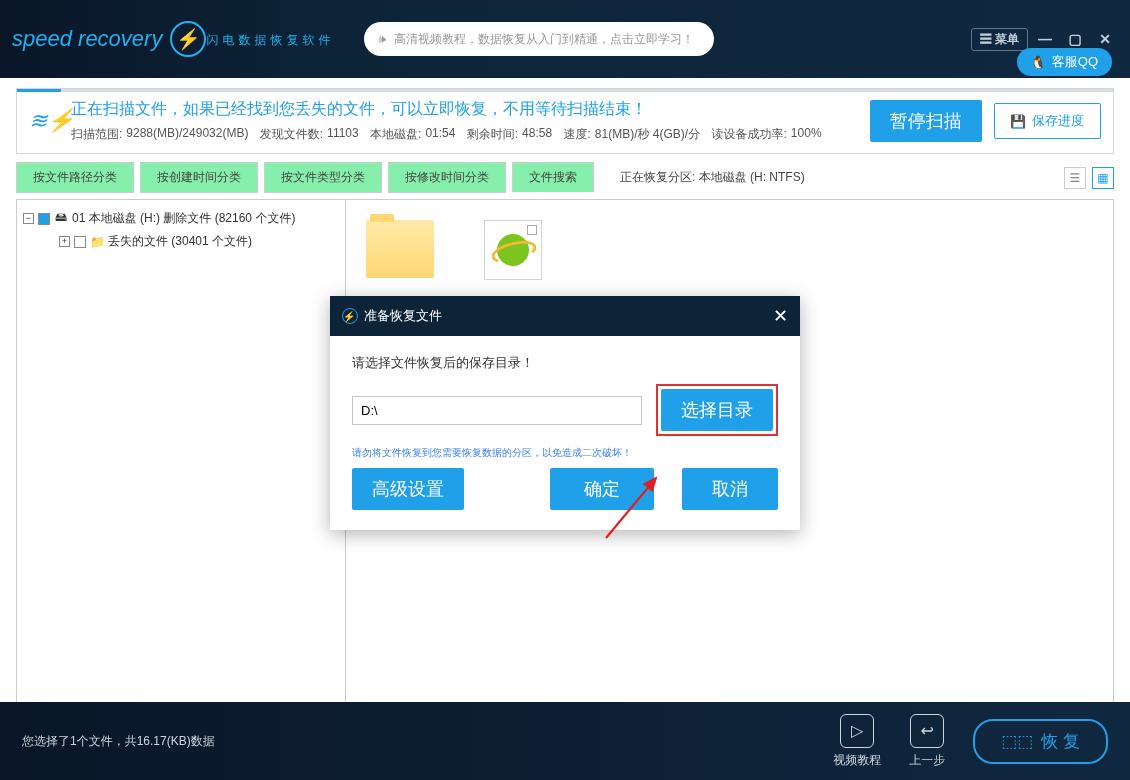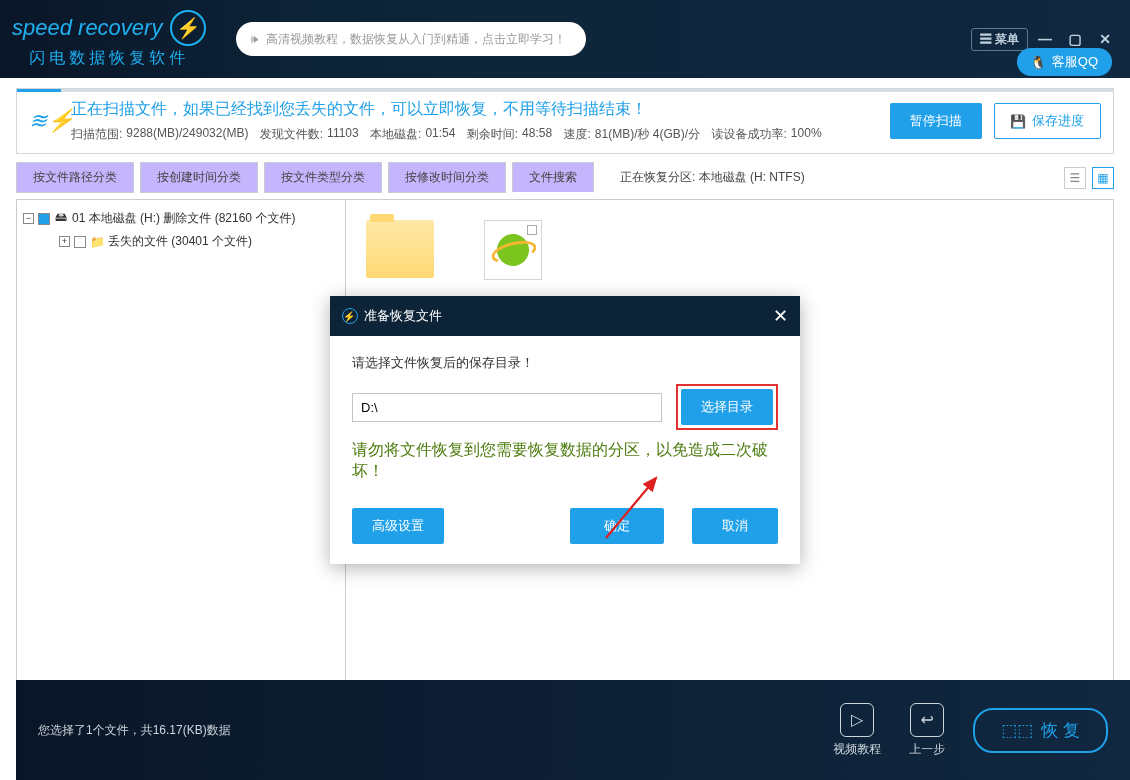--- a/index.html
+++ b/index.html
@@ -1,40 +1,40 @@
 <!DOCTYPE html>
 <html><head>
 <meta charset="utf-8">
 <style>
 * { box-sizing: border-box; margin: 0; padding: 0; font-family: "Microsoft YaHei", Arial, sans-serif; }
 body { width: 1130px; height: 780px; background: #fff; overflow: hidden; position: relative; }
 
 .titlebar { height: 78px; background: linear-gradient(90deg, #0a1628 0%, #0d2438 30%, #102840 100%); display: flex; align-items: center; padding: 0 12px; }
-.logo-area { display: flex; flex-direction: column; align-items: center; margin-right: 30px; }
+.logo-area { display: flex; flex-direction: row; align-items: center; margin-right: 30px; }
 .logo-text { color: #1fb0f0; font-size: 22px; font-style: italic; font-weight: 300; display: flex; align-items: center; }
 .logo-badge { width: 36px; height: 36px; border: 2px solid #1fb0f0; border-radius: 50%; display: flex; align-items: center; justify-content: center; margin-left: 8px; color: #1fb0f0; font-size: 20px; font-style: normal; }
-.logo-sub { color: #1fb0f0; font-size: 16px; letter-spacing: 4px; margin-top: 2px; }
+.logo-sub { color: #1fb0f0; font-size: 12px; letter-spacing: 4px; margin-top: 2px; }
 .search-pill { flex: 0 0 350px; height: 34px; background: #fff; border-radius: 17px; display: flex; align-items: center; padding: 0 14px; color: #999; font-size: 12px; }
 .titlebar-right { margin-left: auto; display: flex; align-items: center; gap: 4px; font-weight: bold; }
 .menu-btn { border: 1px solid #5a7a90; color: #c0d0dc; font-size: 12px; padding: 2px 8px; border-radius: 3px; background: transparent; }
 .win-btn { width: 26px; height: 26px; color: #c0d0dc; display: flex; align-items: center; justify-content: center; font-size: 14px; cursor: pointer; }
 .qq-btn { background: #1fa0e8; color: #fff; border-radius: 14px; padding: 5px 14px; font-size: 13px; display: flex; align-items: center; gap: 5px; position: absolute; right: 18px; top: 48px; }
 
 .status-panel { margin: 10px 16px 0; border: 1px solid #d0d6dc; background: #fff; padding: 10px 12px; display: flex; align-items: center; gap: 12px; position: relative; }
 .scan-ico { width: 30px; text-align: center; color: #1fa0e8; font-size: 22px; font-style: italic; }
 .scan-info { flex: 1; }
 .scan-msg { color: #1fa0e8; font-size: 16px; margin-bottom: 6px; }
 .progress-track { width: 100%; height: 3px; background: #d8dde2; position: absolute; left: 0; right: 0; top: 0; }
 .progress-fill { height: 100%; background: #1fa0e8; }
 .scan-stats { color: #555; font-size: 12px; display: flex; gap: 4px; }
-.btn-accent { background: #1fa0e8; color: #fff; border: none; padding: 9px 20px; font-size: 13px; border-radius: 2px; cursor: pointer; }
+.btn-accent { background: #1fa0e8; color: #fff; border: none; padding: 9px 20px; font-size: 18px; border-radius: 2px; cursor: pointer; }
 .btn-outline { background: #fff; color: #1fa0e8; border: 1px solid #1fa0e8; padding: 8px 16px; font-size: 13px; border-radius: 2px; display: flex; align-items: center; gap: 5px; cursor: pointer; }
 
 .tabs-row { display: flex; align-items: center; padding: 8px 16px 0; gap: 6px; font-size: 12px; }
-.tab { border: 1px solid #c8cdd2; padding: 6px 16px; background: #c4b5fd; color: #444; cursor: pointer; }
+.tab { border: 1px solid #c8cdd2; padding: 6px 16px; background: #86efac; color: #444; cursor: pointer; }
 .tab.active { border-bottom-color: #fff; position: relative; z-index: 2; }
 .partition-info { margin-left: 20px; color: #444; }
 .view-toggle { margin-left: auto; display: flex; gap: 6px; }
 .view-btn { width: 22px; height: 22px; border: 1px solid #c8cdd2; display: flex; align-items: center; justify-content: center; color: #888; cursor: pointer; }
 .view-btn.on { color: #1fa0e8; border-color: #1fa0e8; }
 
 .main { display: flex; padding: 6px 16px 0; height: 520px; }
 .tree { width: 330px; border: 1px solid #c8cdd2; padding: 6px; font-size: 12px; color: #333; }
 .tree-item { display: flex; align-items: center; gap: 4px; padding: 2px 0; }
 .tree-item.child { padding-left: 36px; }
@@ -43,36 +43,36 @@
 .chk.mixed { background: #1fa0e8; }
 .tree-ico { width: 14px; display: inline-block; text-align: center; }
 .content { flex: 1; border: 1px solid #c8cdd2; border-left: none; display: flex; padding: 20px; gap: 50px; align-items: flex-start; }
 .file-thumb { width: 68px; height: 58px; background: linear-gradient(#ffe9a8, #ffd873); border-radius: 2px; position: relative; }
 .file-thumb::before { content: ""; position: absolute; top: -6px; left: 4px; width: 24px; height: 8px; background: #ffd873; border-radius: 2px 2px 0 0; }
 .ie-thumb { width: 58px; height: 60px; border: 1px solid #d0d6dc; display: flex; align-items: center; justify-content: center; position: relative; }
 .ie-thumb::after { content: ""; position: absolute; right: 4px; top: 4px; width: 8px; height: 8px; border: 1px solid #aaa; }
 .ie-ball { width: 32px; height: 32px; border-radius: 50%; background: #7cc41e; position: relative; }
 .ie-ball::after { content: ""; position: absolute; width: 40px; height: 14px; border: 3px solid #f7b733; border-radius: 50%; top: 8px; left: -6px; transform: rotate(-14deg); border-bottom-color: transparent; }
 
-.footer { position: absolute; bottom: 0; left: 16px; right: 0; height: 100px; background: linear-gradient(90deg, #0a1628, #102840); display: flex; align-items: center; padding: 0 22px; color: #cdd6dd; font-size: 12px; }
+.footer { position: absolute; bottom: 0; left: 0; right: 0; height: 78px; background: linear-gradient(90deg, #0a1628, #102840); display: flex; align-items: center; padding: 0 22px; color: #cdd6dd; font-size: 12px; }
 .foot-actions { margin-left: auto; display: flex; align-items: center; gap: 28px; }
 .foot-item { display: flex; flex-direction: column; align-items: center; gap: 4px; color: #cdd6dd; cursor: pointer; }
 .foot-ico { width: 34px; height: 34px; border: 1.5px solid #cdd6dd; border-radius: 6px; display: flex; align-items: center; justify-content: center; font-size: 16px; }
 .recover-btn { background: transparent; border: 2px solid #1fa0e8; color: #1fa0e8; border-radius: 20px; padding: 9px 26px; font-size: 17px; display: flex; align-items: center; gap: 8px; cursor: pointer; }
 
 .dialog { position: absolute; left: 330px; top: 296px; width: 470px; background: #fff; box-shadow: 0 4px 18px rgba(0,0,0,0.3); }
 .dlg-title { background: #0d2438; color: #fff; padding: 9px 12px; font-size: 13px; display: flex; align-items: center; gap: 6px; }
 .dlg-title-ico { width: 16px; height: 16px; border: 1px solid #1fa0e8; border-radius: 50%; color: #1fa0e8; font-size: 10px; display: flex; align-items: center; justify-content: center; }
 .dlg-close { margin-left: auto; font-size: 18px; cursor: pointer; }
 .dlg-body { padding: 18px 22px 20px; font-size: 13px; }
 .dlg-label { color: #333; margin-bottom: 12px; }
 .dlg-row { display: flex; gap: 14px; align-items: center; margin-bottom: 10px; }
 .dlg-input { flex: 1; border: 1px solid #c0c6cc; padding: 6px 8px; font-size: 13px; }
 .choose-wrap { border: 2px solid #e03030; padding: 3px; }
-.dlg-warn { color: #4d7c0f; font-size: 16px; margin-bottom: 26px; }
+.dlg-warn { color: #3b82f6; font-size: 10px; margin-bottom: 8px; }
 .dlg-actions { display: flex; gap: 28px; }
 .dlg-actions .spacer { flex: 1; }
 
 .arrow { position: absolute; left: 596px; top: 468px; width: 80px; height: 80px; pointer-events: none; }
 </style>
 </head>
 <body>
 
 <div class="titlebar">
   <div class="logo-area">

